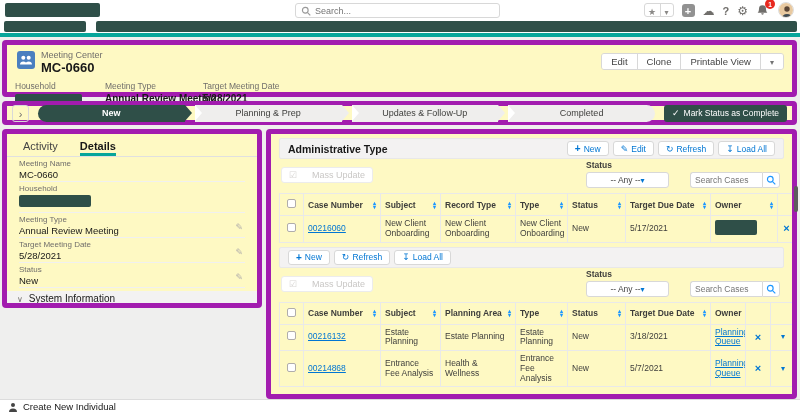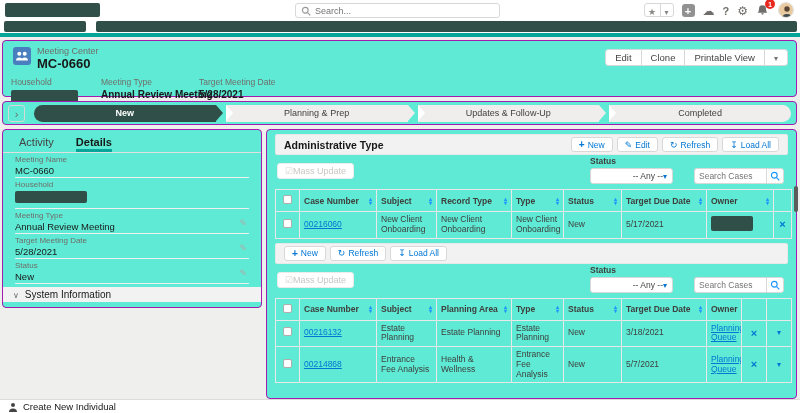--- a/index.html
+++ b/index.html
@@ -29,21 +29,21 @@
   .badge { position:absolute; top:-4px; right:-5px; min-width:10px; height:10px; background:#e8281e; border-radius:5px; color:#fff; font-size:6.5px; font-weight:bold; display:flex; align-items:center; justify-content:center; padding:0 2px; }
   .avatar { width:16px; height:16px; border-radius:50%; overflow:hidden; border:1px solid #ddd; }
 
   
   .nav { position:absolute; top:20px; left:0; right:0; height:13px; background:#fff; }
   .nav-b1 { position:absolute; left:4px; top:1px; width:82px; height:11px; }
   .nav-b2 { position:absolute; left:96px; top:1px; right:3px; height:11px; }
   .nav-line { position:absolute; top:33px; left:0; right:0; height:4px; background:#06a59a; }
 
   
-  .card { position:absolute; background:#5eead4; border:1px solid #a21caf; border-radius:4px; }
+  .card { position:absolute; background:#fef9c3; border:5px solid #a21caf; border-radius:4px; }
 
   
   #record-card { top:40px; left:2px; right:3px; height:57px; }
   .ent-icon { position:absolute; left:10px; top:6px; }
   .ent-label { position:absolute; left:34px; top:5px; font-size:9px; color:#706e6b; }
   .ent-name { position:absolute; left:34px; top:15px; font-size:13px; font-weight:bold; }
   .btn-group { position:absolute; right:8px; top:8px; display:flex; height:17px; border:1px solid #d8d8d8; border-radius:3px; overflow:hidden; }
   .btn-group .hbtn { padding:0 9px; font-size:9.5px; color:#444; background:#fff; display:flex; align-items:center; border-right:1px solid #d8d8d8; cursor:pointer; }
   .btn-group .hbtn:last-child { border-right:none; }
   .hl-field { position:absolute; top:36px; }
@@ -87,26 +87,26 @@
   .rl-section { margin:4px 8px 0; }
   .rl-head { height:21px; background:#f3f2f2; border:1px solid #e8e8e8; border-radius:2px; display:flex; align-items:center; padding:0 8px; }
   .rl-title { font-size:10.5px; font-weight:bold; flex:1; }
   .rl-actions { display:flex; gap:4px; }
   .rl-btn { height:15px; padding:0 7px; background:#fff; border:1px solid #d8d8d8; border-radius:3px; font-size:8.5px; color:#0176d3; display:flex; align-items:center; gap:3px; cursor:pointer; }
   .i-refresh::before { content:"↻"; font-size:9px; }
   .i-load::before { content:"↧"; font-size:9px; }
   .i-bplus::before { content:"+"; font-weight:bold; font-size:10px; }
   .i-bpencil::before { content:"✎"; font-size:9px; }
   .ctr { position:relative; height:34px; }
-  .mass-btn { position:absolute; left:2px; top:8px; height:16px; padding:0 7px; border:1px solid #ececec; border-radius:3px; background:#fff; color:#c9c7c5; font-size:9px; display:flex; align-items:center; gap:0; }
+  .mass-btn { position:absolute; left:2px; top:8px; height:16px; padding:0 7px; border:1px solid #ececec; border-radius:3px; background:#fff; color:#c9c7c5; font-size:9px; display:flex; align-items:center; gap:15px; }
   .i-mass::before { content:"☑"; font-size:9px; color:#d8d6d4; }
   .ctr-right { position:absolute; right:4px; top:1px; width:194px; }
   .ctr-slabel { font-size:8.5px; font-weight:bold; color:#3e3e3c; margin-bottom:2px; }
   .ctr-row { display:flex; }
-  .dd { width:90px; height:16px; border:1px solid #d8d8d8; border-radius:3px; font-size:8.5px; color:#444; display:flex; align-items:center; justify-content:flex-end; padding:0 5px; background:#fff; cursor:pointer; }
+  .dd { width:90px; height:16px; border:1px solid #d8d8d8; border-radius:3px; font-size:8.5px; color:#444; display:flex; align-items:center; justify-content:center; padding:0 5px; background:#fff; cursor:pointer; }
   .dd .i-dd::before { color:#0176d3; }
   .srch { margin-left:6px; display:flex; }
   .srch input { width:72px; height:16px; border:1px solid #d8d8d8; border-right:none; border-radius:3px 0 0 3px; font-size:8.5px; padding:0 4px; color:#444; outline:none; font-family:inherit;margin-left:15px; }
   .srch-btn { width:18px; height:16px; border:1px solid #d8d8d8; border-radius:0 3px 3px 0; background:#fff; display:flex; align-items:center; justify-content:center; cursor:pointer; }
 
   .rl-table { width:100%; border-collapse:collapse; table-layout:fixed; }
   .rl-table th, .rl-table td { border:1px solid #e9e9e9; overflow:hidden; }
   .rl-table th { font-size:8.5px; font-weight:bold; color:#3e3e3c; padding:5px 4px; text-align:center; white-space:nowrap; }
   .th-in { display:flex; align-items:center; justify-content:space-between; }
   .i-sort { display:flex; flex-direction:column; line-height:4px; color:#1b96ff; }
@@ -212,20 +212,24 @@
 
 <div class="card" id="path-card">
   <div class="path-toggle">
       <span class="i-chevr"></span>
     </div>
   <div class="stages">
     <div class="stage first">New</div>
     <div class="stage">Planning &amp; Prep</div>
     <div class="stage">Updates &amp; Follow-Up</div>
     <div class="stage last">Completed</div>
+  </div>
+  <div class="path-btn">
+    <span class="i-check"></span>
+    <span>Mark Status as Complete</span>
   </div>
 </div>
 
 <div class="card" id="left-card">
   <div class="tabs-row">
     <div class="tab">Activity</div>
     <div class="tab active">Details</div>
   </div>
   <div class="dfield">
     <div class="fl">Meeting Name</div>

